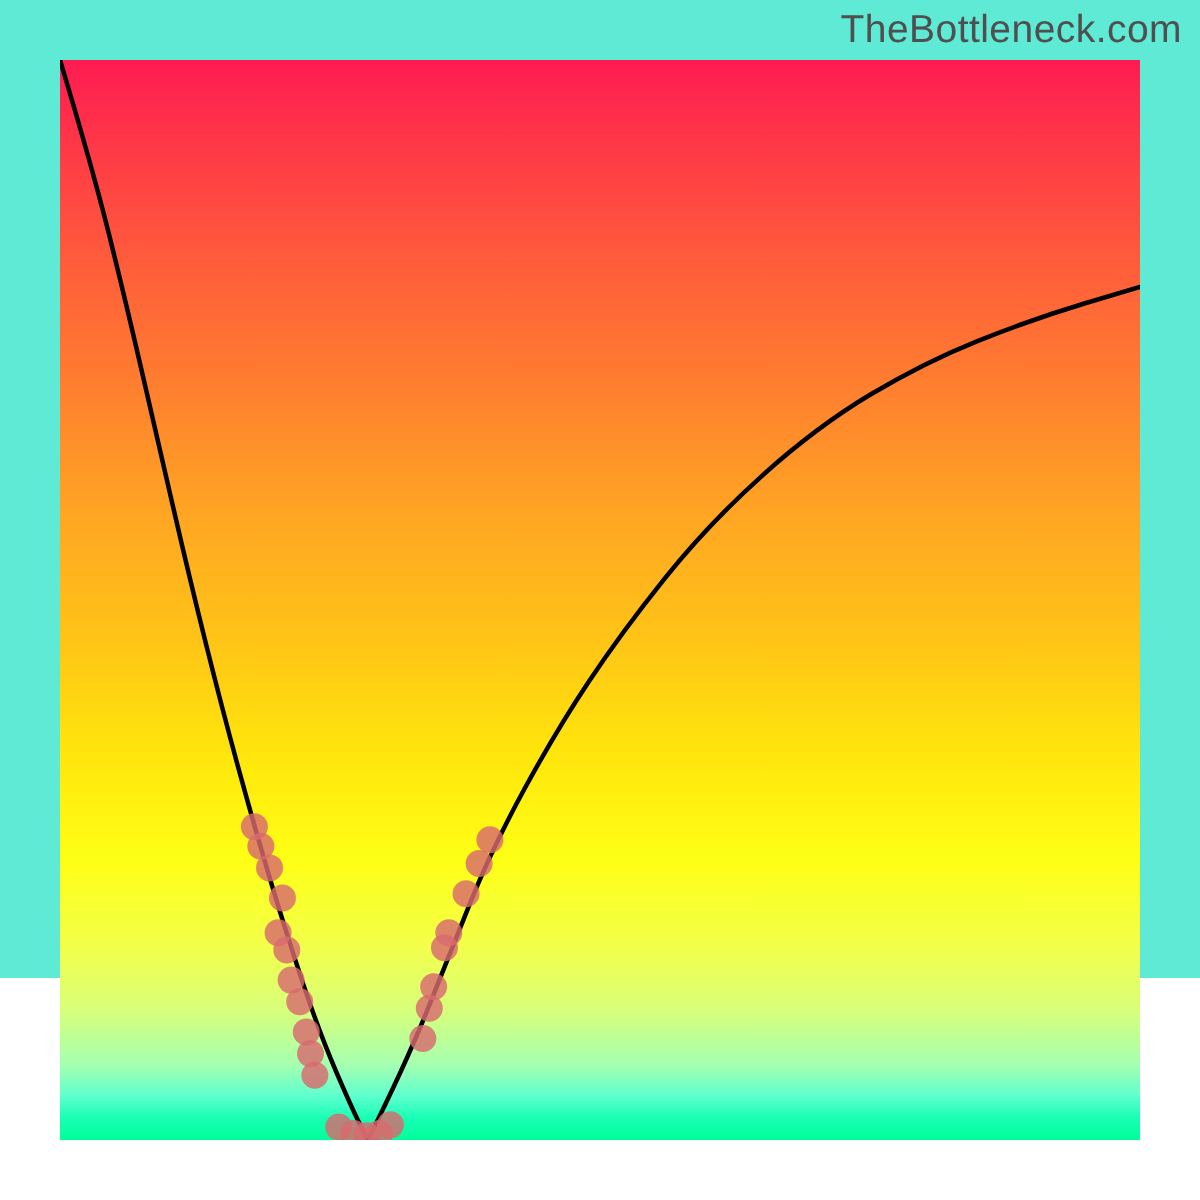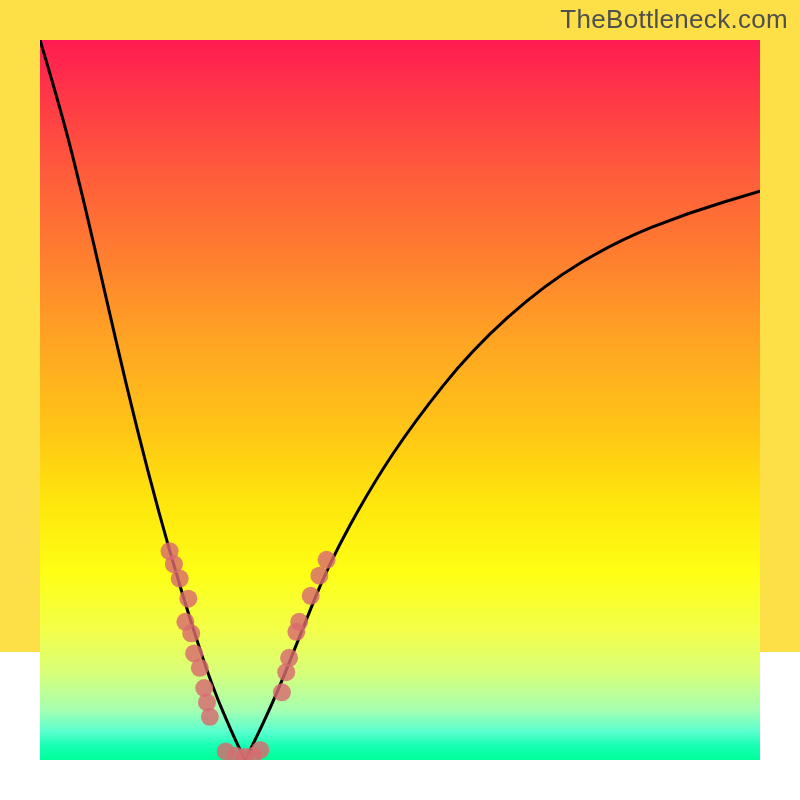--- a/index.html
+++ b/index.html
@@ -8,21 +8,21 @@
     width: 800px;
     height: 800px;
     overflow: hidden;
     font-family: Arial, Helvetica, sans-serif;
     background: #fff;
   }
   .frame {
     position: relative;
     width: 800px;
     height: 652px;
-    background: #fde047;
+    background: #5eead4;
     box-sizing: border-box;
   }
   .watermark {
     position: absolute;
     top: 4px;
     right: 12px;
     color: #4f4f4f;
     font-size: 26px;
     font-weight: 400;
     letter-spacing: 0.3px;

